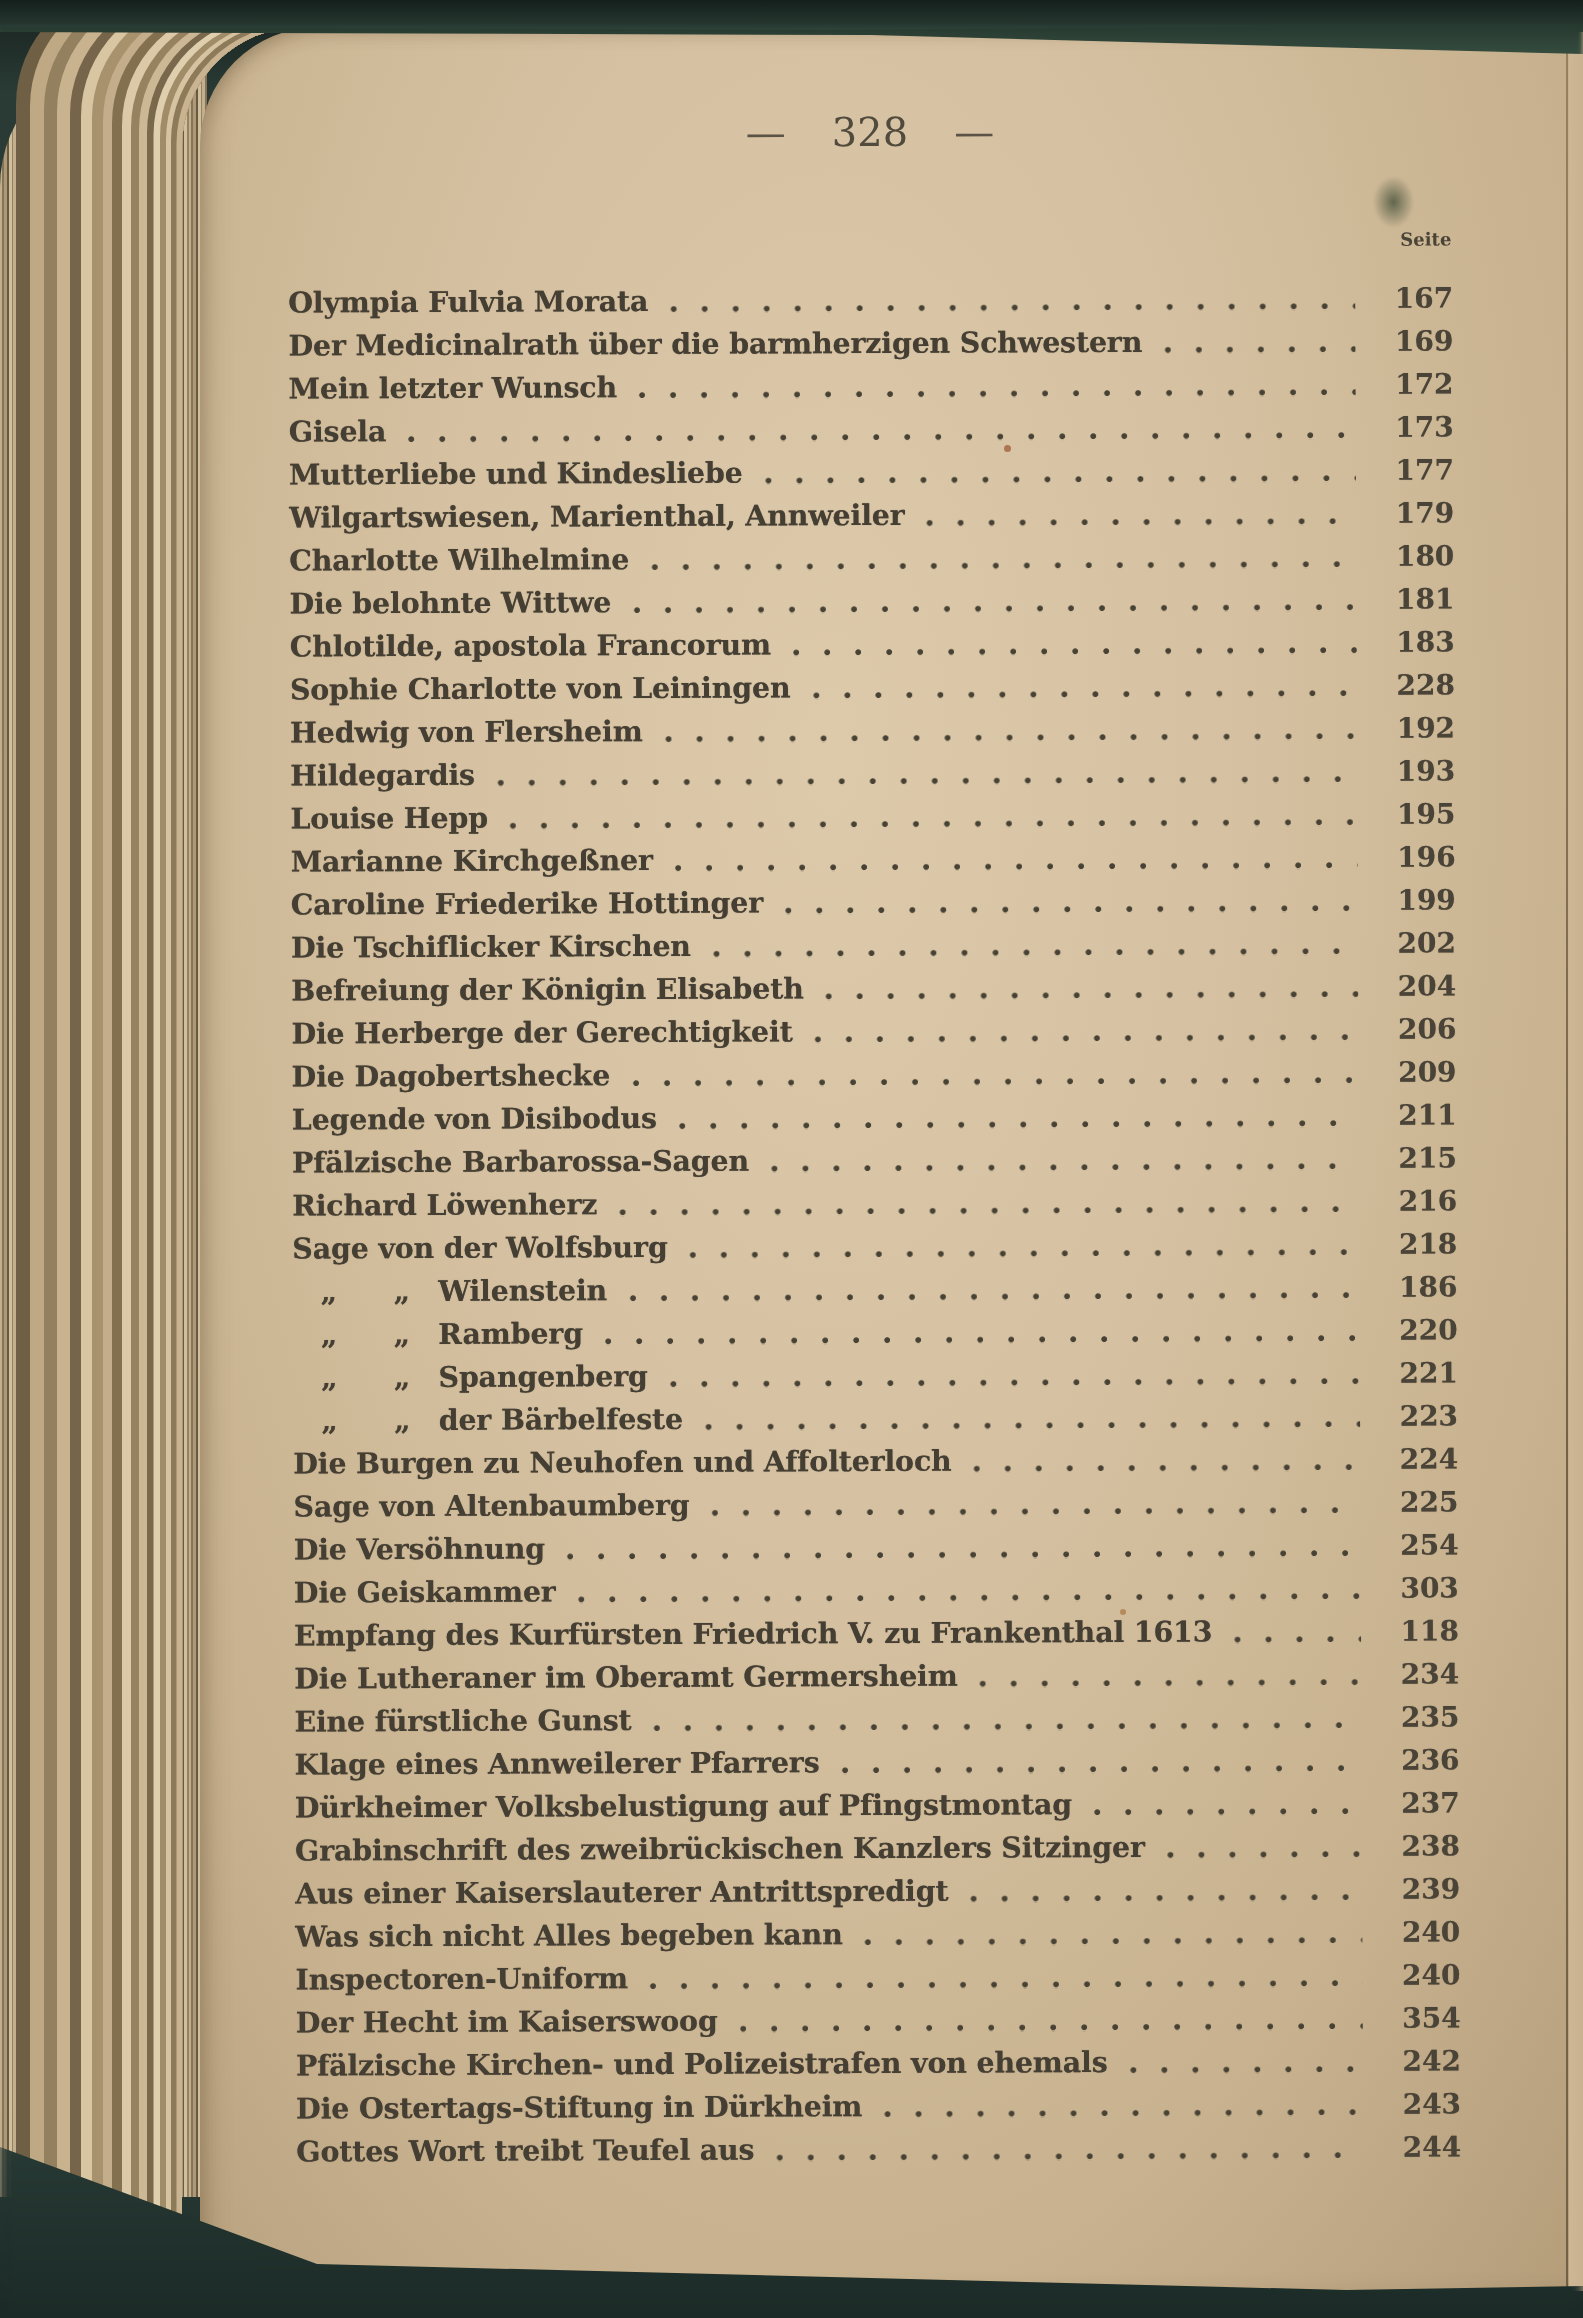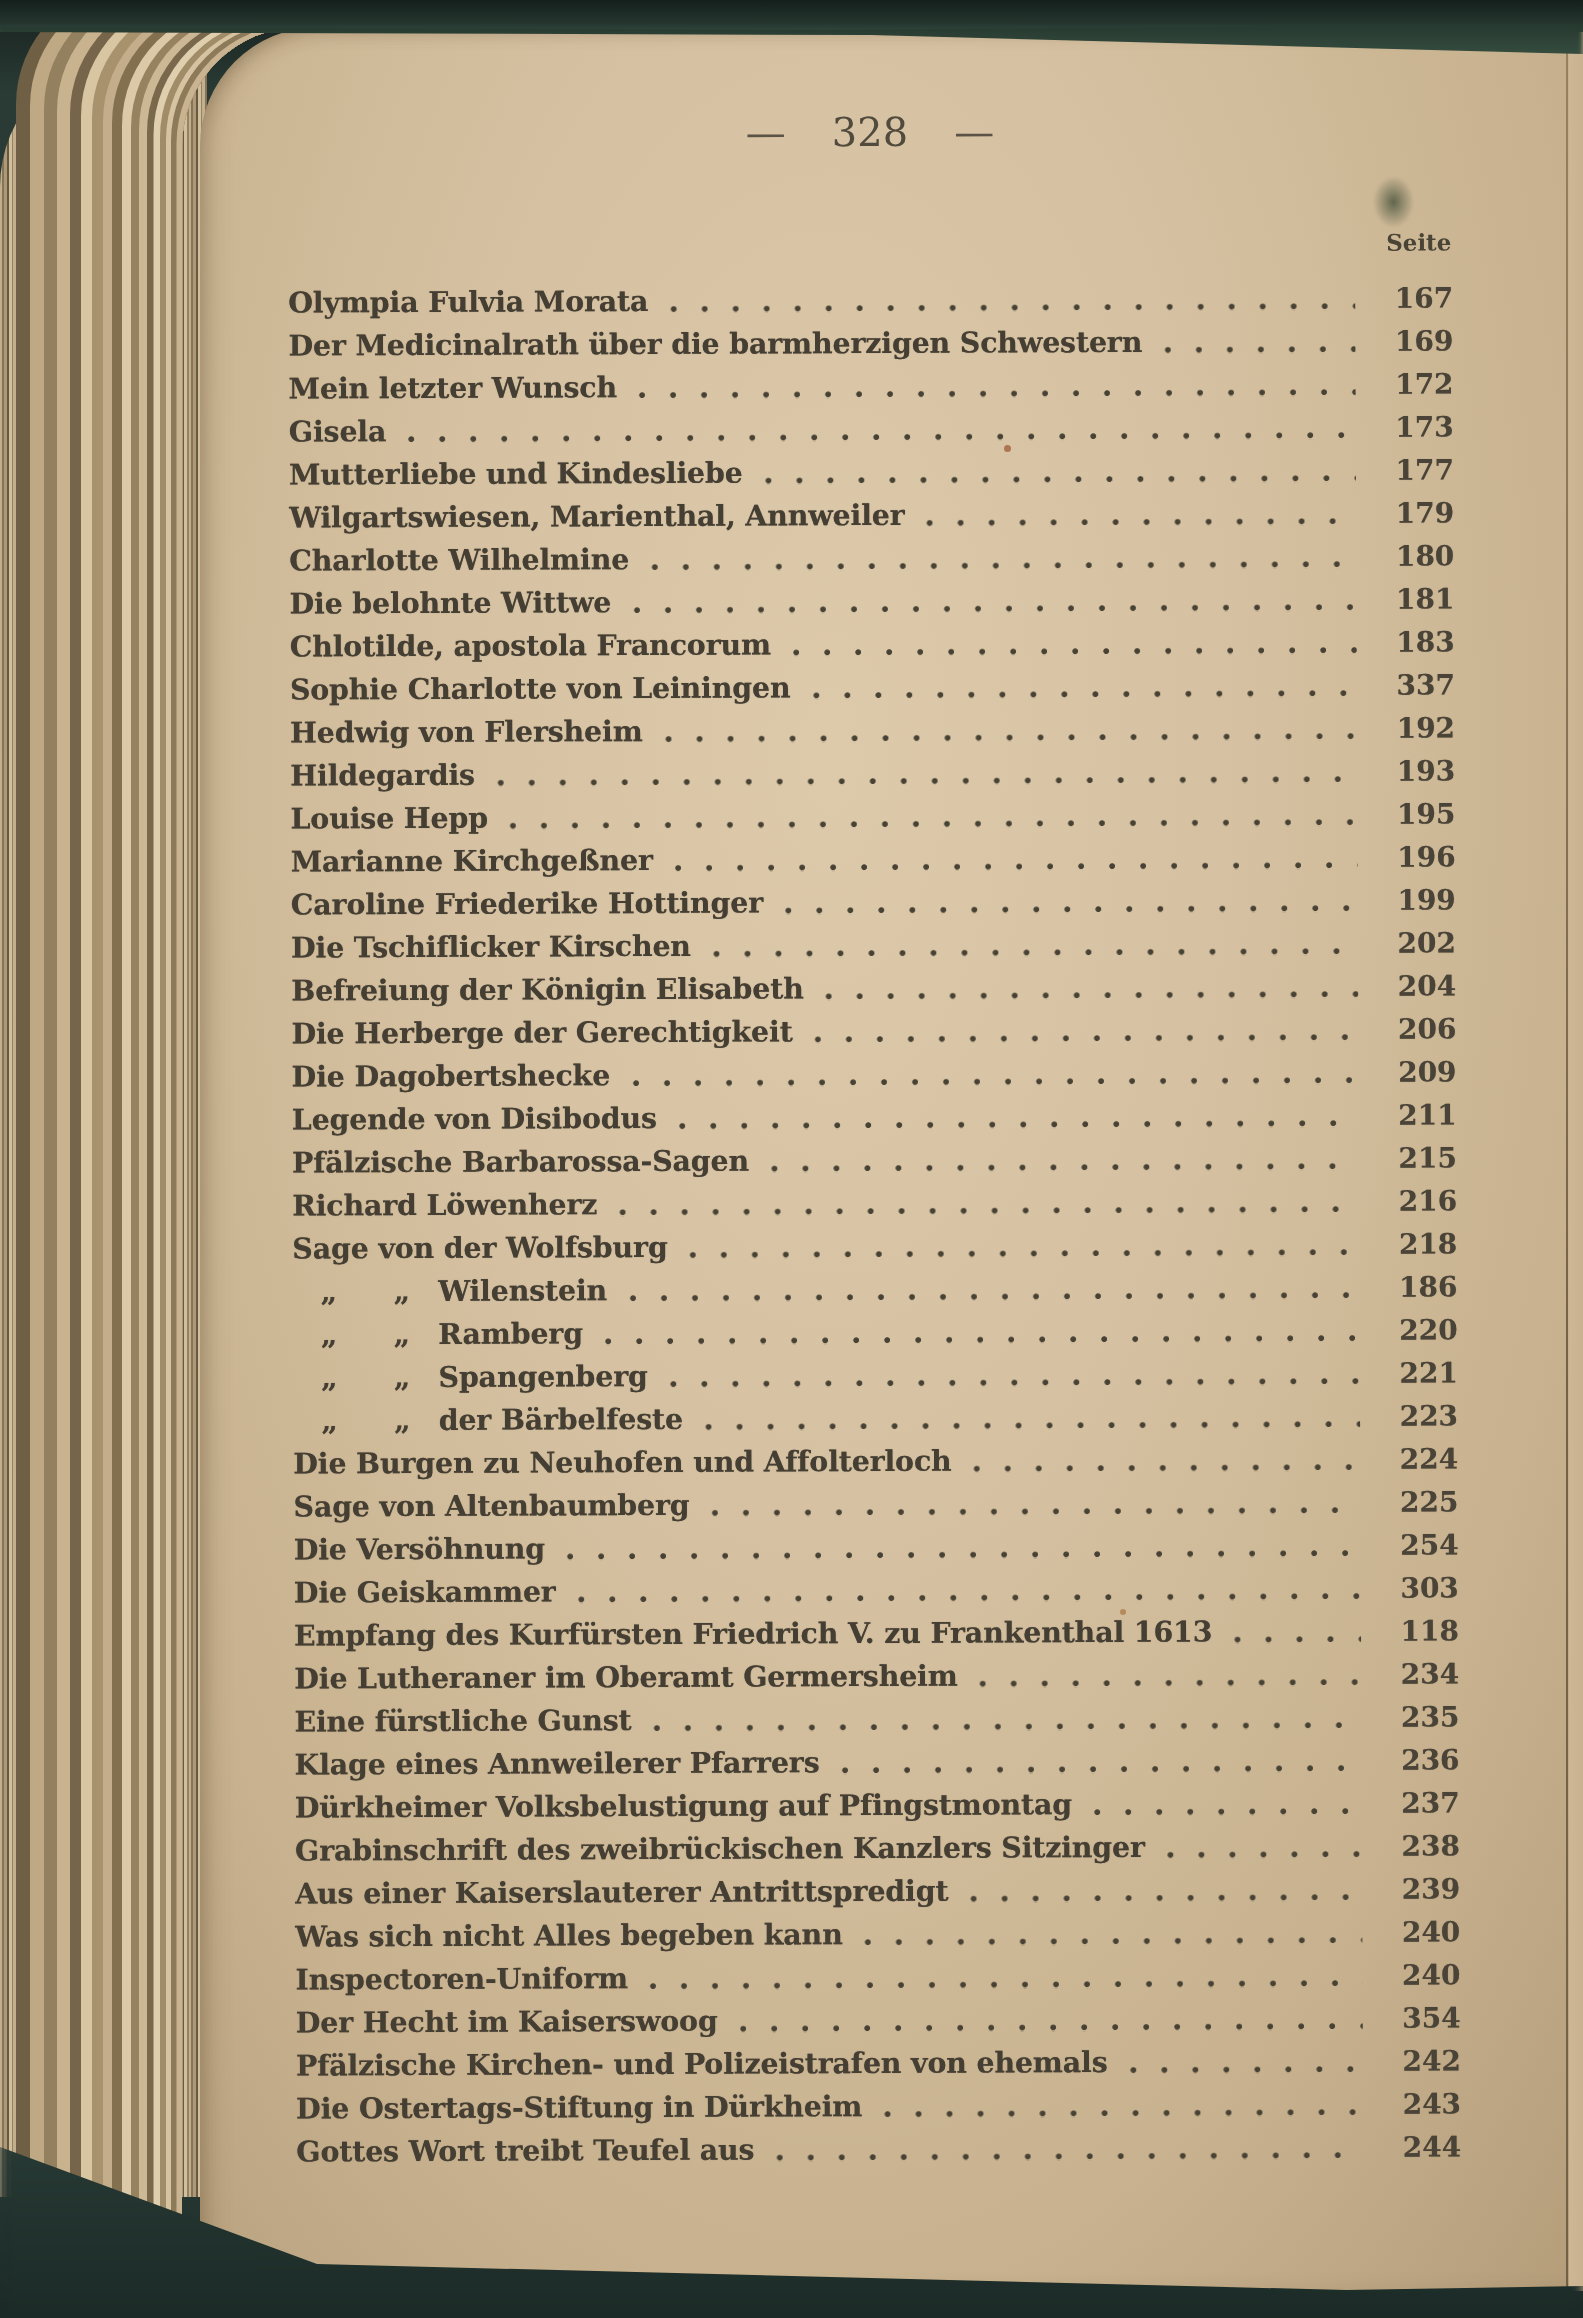--- a/index.html
+++ b/index.html
@@ -50,21 +50,21 @@
     filter:blur(1.2px);
   }
   .speck { position:absolute; border-radius:50%; }
   .speck1 { left:804px; top:418px; width:7.1px; height:7.1px; background:rgba(150,74,36,.65); filter:blur(0.4px); }
   .speck2 { left:920px; top:1582px; width:6.3px; height:6.3px; background:rgba(160,96,40,.55); filter:blur(0.4px); }
 
   .content { position:absolute; left:87px; top:0; width:1165px; color:#443e33; transform:rotate(-0.25deg); }
   .header { position:absolute; top:82px; left:0; width:100%; text-align:center;
             font-size:40px; color:#514b3e; }
   .header .dash { margin:0 46px; color:#5a5346; }
-  .seite { position:absolute; top:204px; right:1.6px; font-size:23px; font-weight:bold; color:#4a4437; }
+  .seite { position:absolute; top:204px; right:1.6px; font-size:18px; font-weight:bold; color:#4a4437; }
 
   .toc { position:absolute; top:252px; left:0; width:100%; }
   .toc-row { display:flex; height:43px; white-space:nowrap; }
   .toc-title {
     font-size:28.5px; font-weight:bold; line-height:43px; letter-spacing:-0.2px;
     text-shadow:0 0 0.8px rgba(62,52,40,.55); flex:0 0 auto;
   }
   .toc-leader {
     flex:1 1 0; min-width:0; margin:0 19px 0 16px;
     background-image:radial-gradient(circle at 3.2px 3.2px, #474234 2.5px, rgba(0,0,0,0) 3.3px);
@@ -157,21 +157,21 @@
 
   <div class="toc-row">
     <span class="toc-title">Chlotilde, apostola Francorum</span>
     <span class="toc-leader"></span>
     <span class="toc-page">183</span>
   </div>
 
   <div class="toc-row">
     <span class="toc-title">Sophie Charlotte von Leiningen</span>
     <span class="toc-leader"></span>
-    <span class="toc-page">337</span>
+    <span class="toc-page">228</span>
   </div>
 
   <div class="toc-row">
     <span class="toc-title">Hedwig von Flersheim</span>
     <span class="toc-leader"></span>
     <span class="toc-page">192</span>
   </div>
 
   <div class="toc-row">
     <span class="toc-title">Hildegardis</span>

